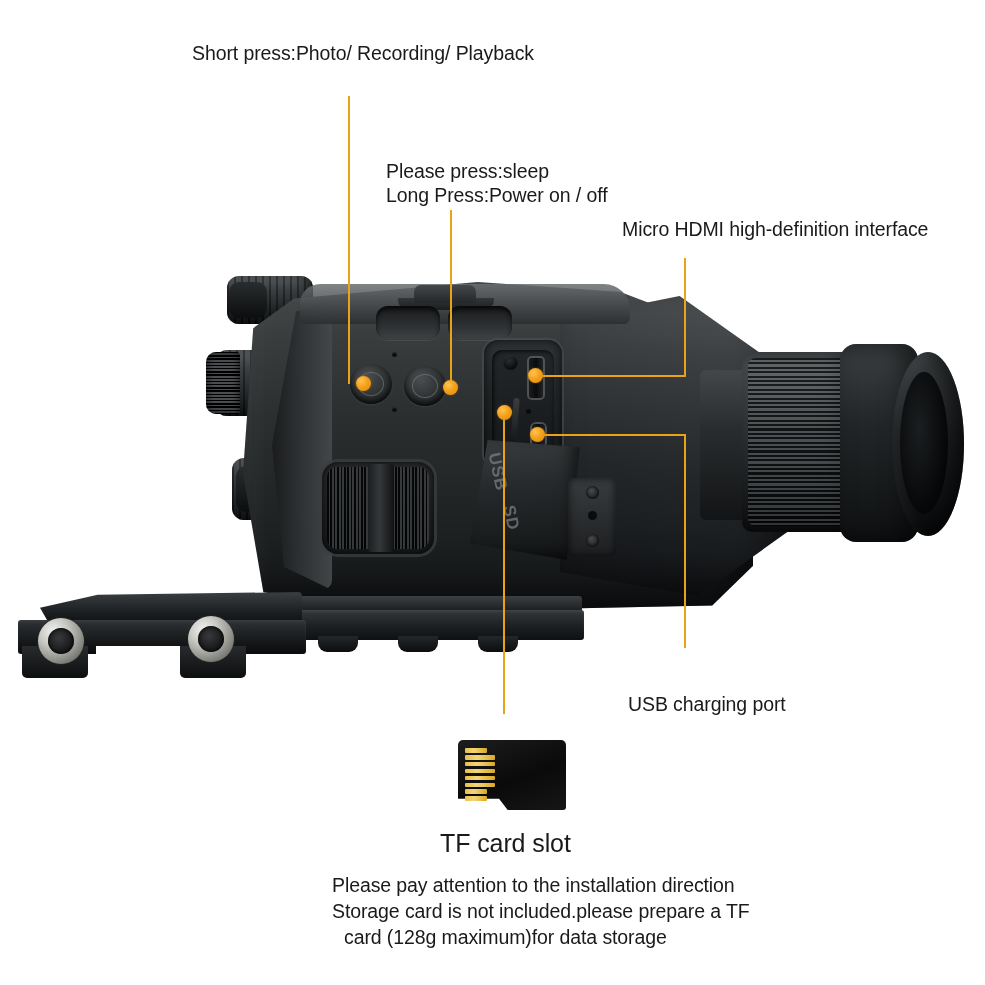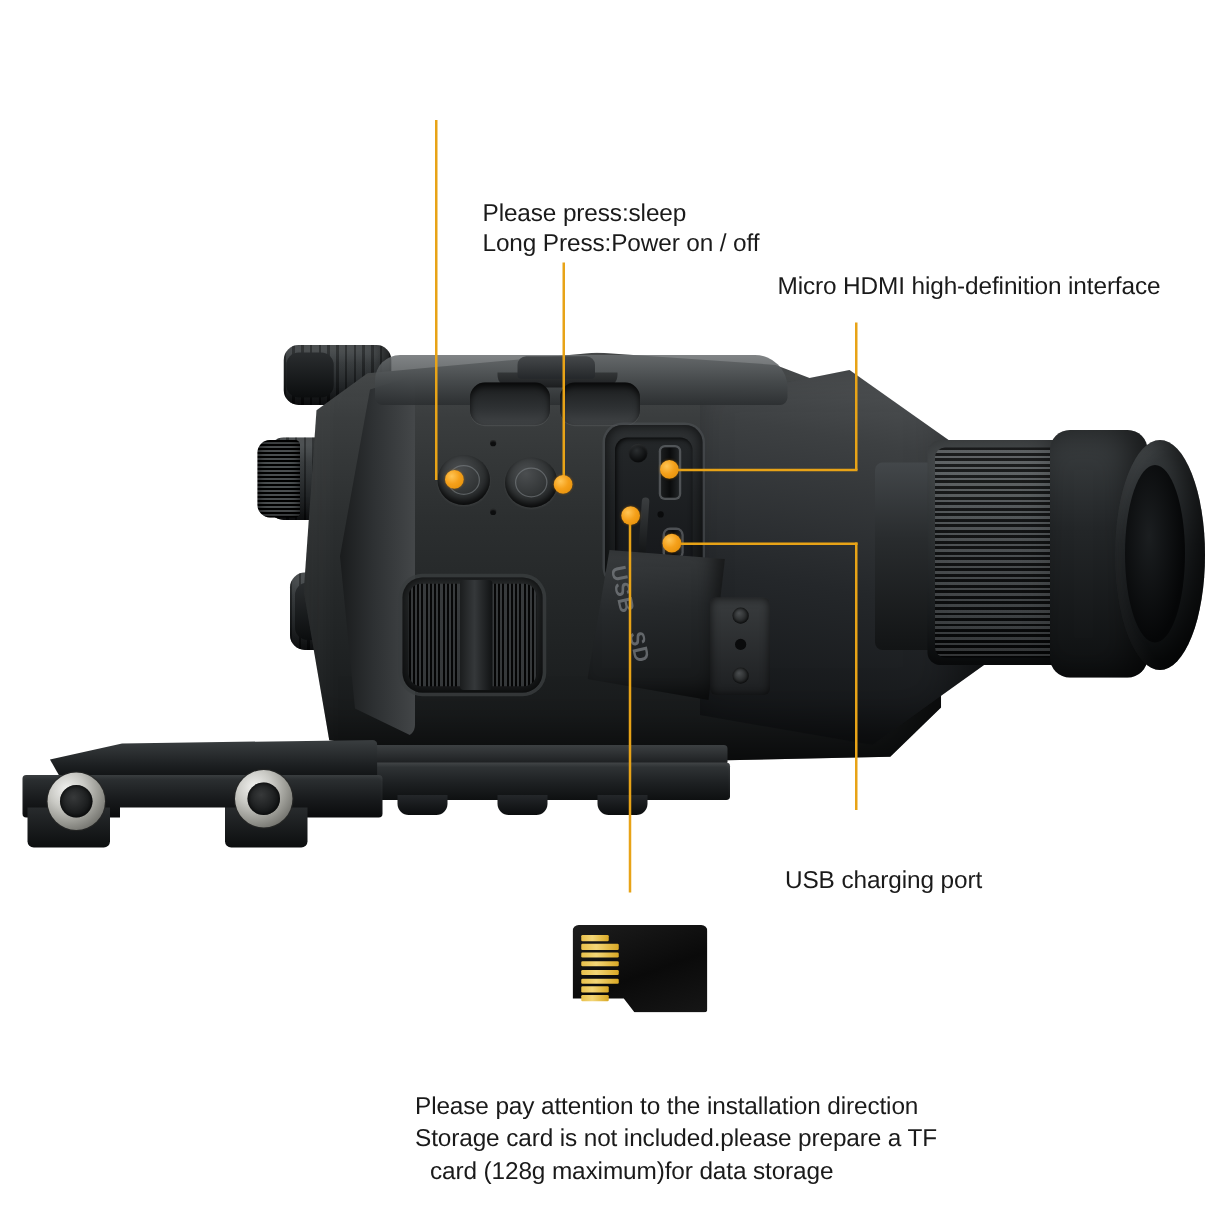--- a/index.html
+++ b/index.html
@@ -540,26 +540,28 @@
       <div class="tf-pad full"></div>
       <div class="tf-pad full"></div>
       <div class="tf-pad full"></div>
       <div class="tf-pad full"></div>
       <div class="tf-pad full"></div>
       <div class="tf-pad short"></div>
       <div class="tf-pad short"></div>
     </div>
   </div>
 
+  <div class="callout-text" style="left:192px; top:40px;">Short press:Photo/ Recording/ Playback</div>
 
   <div class="callout-text" style="left:386px; top:158px;">Please press:sleep</div>
   <div class="callout-text" style="left:386px; top:182px;">Long Press:Power on / off</div>
 
   <div class="callout-text" style="left:622px; top:216px;">Micro HDMI high-definition interface</div>
 
   <div class="callout-text" style="left:628px; top:655px;margin-top:36px;">USB charging port</div>
 
+  <div class="callout-text" style="left:440px; top:828px; font-size:25px; line-height:30px;">TF card slot</div>
 
   <div class="callout-text" style="left:332px; top:872px;">Please pay attention to the installation direction</div>
   <div class="callout-text" style="left:332px; top:898px;">Storage card is not included.please prepare a TF</div>
   <div class="callout-text" style="left:344px; top:924px;">card (128g maximum)for data storage</div>
 
 </div>
 
 </body></html>

